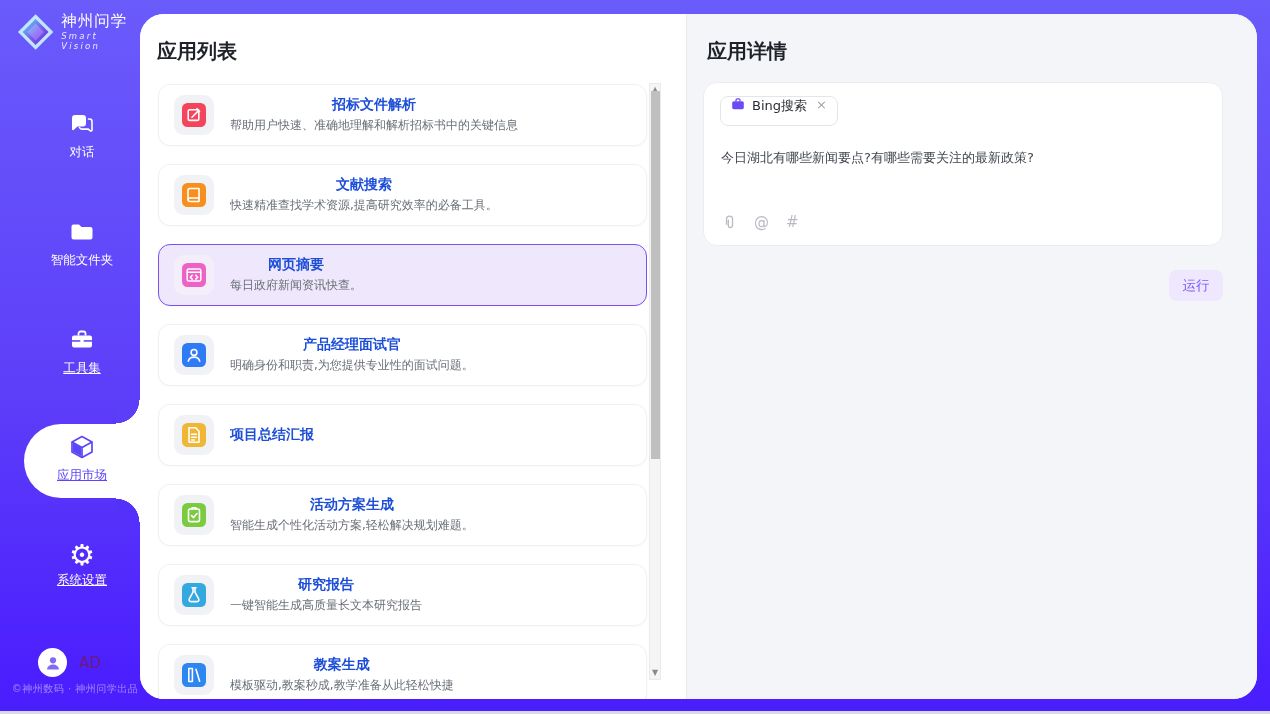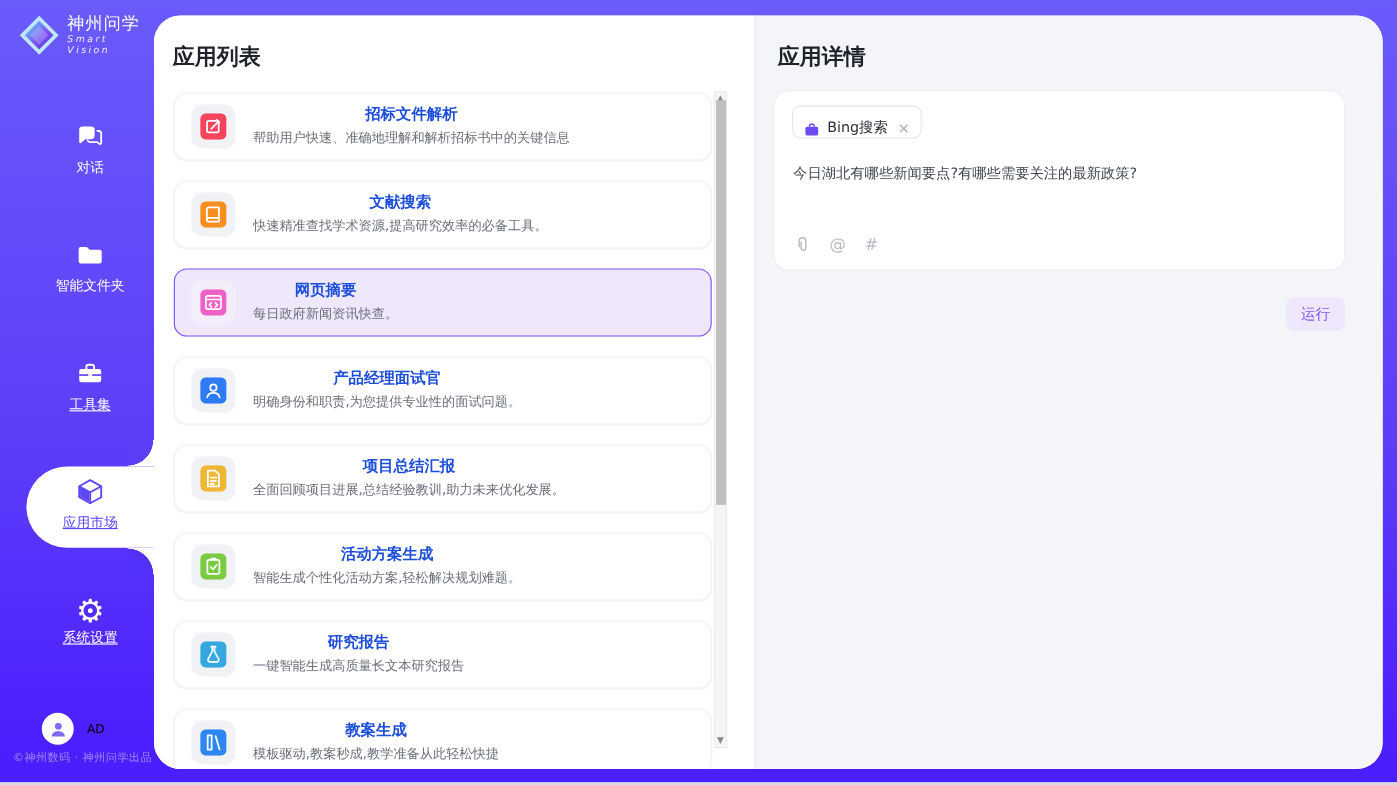--- a/index.html
+++ b/index.html
@@ -21,21 +21,21 @@
   .nav-label { font-size:12.5px; margin-top:6px; color:#fff; }
   .nav-label.u { text-decoration:underline; }
   .active-bubble { position:absolute; left:24px; top:424px; width:116px; height:74px;
     background:#fff; border-radius:37px 0 0 37px; text-align:center; cursor:pointer; }
   .active-bubble .nav-label { color:#5B46F8; margin-top:2px; }
   .notch { position:absolute; left:116px; width:24px; height:24px; }
   .notch-top { top:400px; background:radial-gradient(circle at 0 0, #5C3EF9 0 23px, #fff 23.5px); }
   .notch-bottom { top:498px; background:radial-gradient(circle at 0 100%, #5431FB 0 23px, #fff 23.5px); }
   .user { position:absolute; top:648px; left:38px; display:flex; align-items:center; gap:12px; cursor:pointer; }
   .avatar { width:29px; height:29px; border-radius:50%; background:#fff; display:flex; align-items:center; justify-content:center; }
-  .user-name { color:#000000; font-size:11px; }
+  .user-name { color:#701a75; font-size:15px; }
   .side-footer { position:absolute; top:682px; left:0; width:150px; text-align:center;
     font-size:10px; color:rgba(255,255,255,.45); letter-spacing:.5px; }
 
   
   .content { position:absolute; left:140px; top:14px; width:1117px; height:685px;
     background:#fff; border-radius:24px; overflow:hidden; display:flex; }
 
   
   .list-panel { width:546px; position:relative; background:#fff; }
   .panel-title { position:absolute; top:24px; left:17px; font-size:20px; font-weight:bold; color:#1F2329; }
@@ -58,21 +58,21 @@
   .sb-arrow { position:absolute; left:0; width:10px; height:12px; text-align:center;
     font-size:8px; color:#8B8B8B; line-height:12px; cursor:pointer; }
   .sb-arrow.up { top:0; } .sb-arrow.down { bottom:0; }
   .sb-thumb { position:absolute; left:0.5px; top:7px; width:9px; height:368px; background:#BFBFBF; cursor:pointer; }
 
   
   .detail-panel { flex:1; background:#F4F5F8; border-left:1px solid #E9EAEE; position:relative; }
   .composer { position:absolute; left:16px; top:68px; width:520px; height:164px;
     background:#fff; border:1px solid #ECEDF0; border-radius:14px; cursor:text; }
   .tool-tag { position:absolute; left:16px; top:13px; height:30px; background:#fff;
-    border:1px solid #E4E5E9; border-radius:8px; display:inline-flex; align-items:flex-end;
+    border:1px solid #E4E5E9; border-radius:8px; display:inline-flex; align-items:flex-start;
     gap:7px; padding:0 10px; cursor:pointer; }
   .tag-label { font-size:13px; color:#2A2D33; }
   .tag-close { font-size:13px; color:#A0A4AA; margin-left:2px; cursor:pointer; }
   .prompt-text { position:absolute; left:17px; top:66px; width:486px; font-size:13px; color:#41464F; }
   .composer-tools { position:absolute; left:17px; bottom:14px; display:flex; align-items:center; gap:17px; }
   .composer-tools .sym { font-size:15px; color:#B7BBC2; cursor:pointer; }
   .run-btn { position:absolute; left:482px; top:256px; width:54px; height:31px;
     background:#EFE7FD; border:none; border-radius:8px; color:#7B5BF7; font-size:13.5px;
     cursor:pointer; font-family:inherit; }
 </style>
@@ -233,21 +233,20 @@
           <svg width="24" height="24" viewBox="0 0 24 24">
             <rect width="24" height="24" rx="5.5" fill="#F0B636"></rect>
             <g stroke="#fff" stroke-width="1.6" fill="none" stroke-linecap="round" stroke-linejoin="round">
               <path d="M7 4.8 h6.6 l3.4 3.4 V19.2 H7 z"></path>
               <path d="M9.6 11.2 h4.8 M9.6 14.2 h4.8 M9.6 17 h2.8"></path>
             </g>
           </svg>
         </div>
         <div class="card-text">
           <div class="card-title">项目总结汇报</div>
-          <div class="card-desc">全面回顾项目进展,总结经验教训,助力未来优化发展。</div>
         </div>
       </div>
 
       <div class="card">
         <div class="app-icbox">
           <svg width="24" height="24" viewBox="0 0 24 24">
             <rect width="24" height="24" rx="5.5" fill="#7ACB3F"></rect>
             <g stroke="#fff" stroke-width="1.6" fill="none" stroke-linecap="round" stroke-linejoin="round">
               <rect x="6.5" y="6" width="11" height="12.6" rx="1.6"></rect>
               <path d="M10 6 V4.8 h4 V6"></path>

